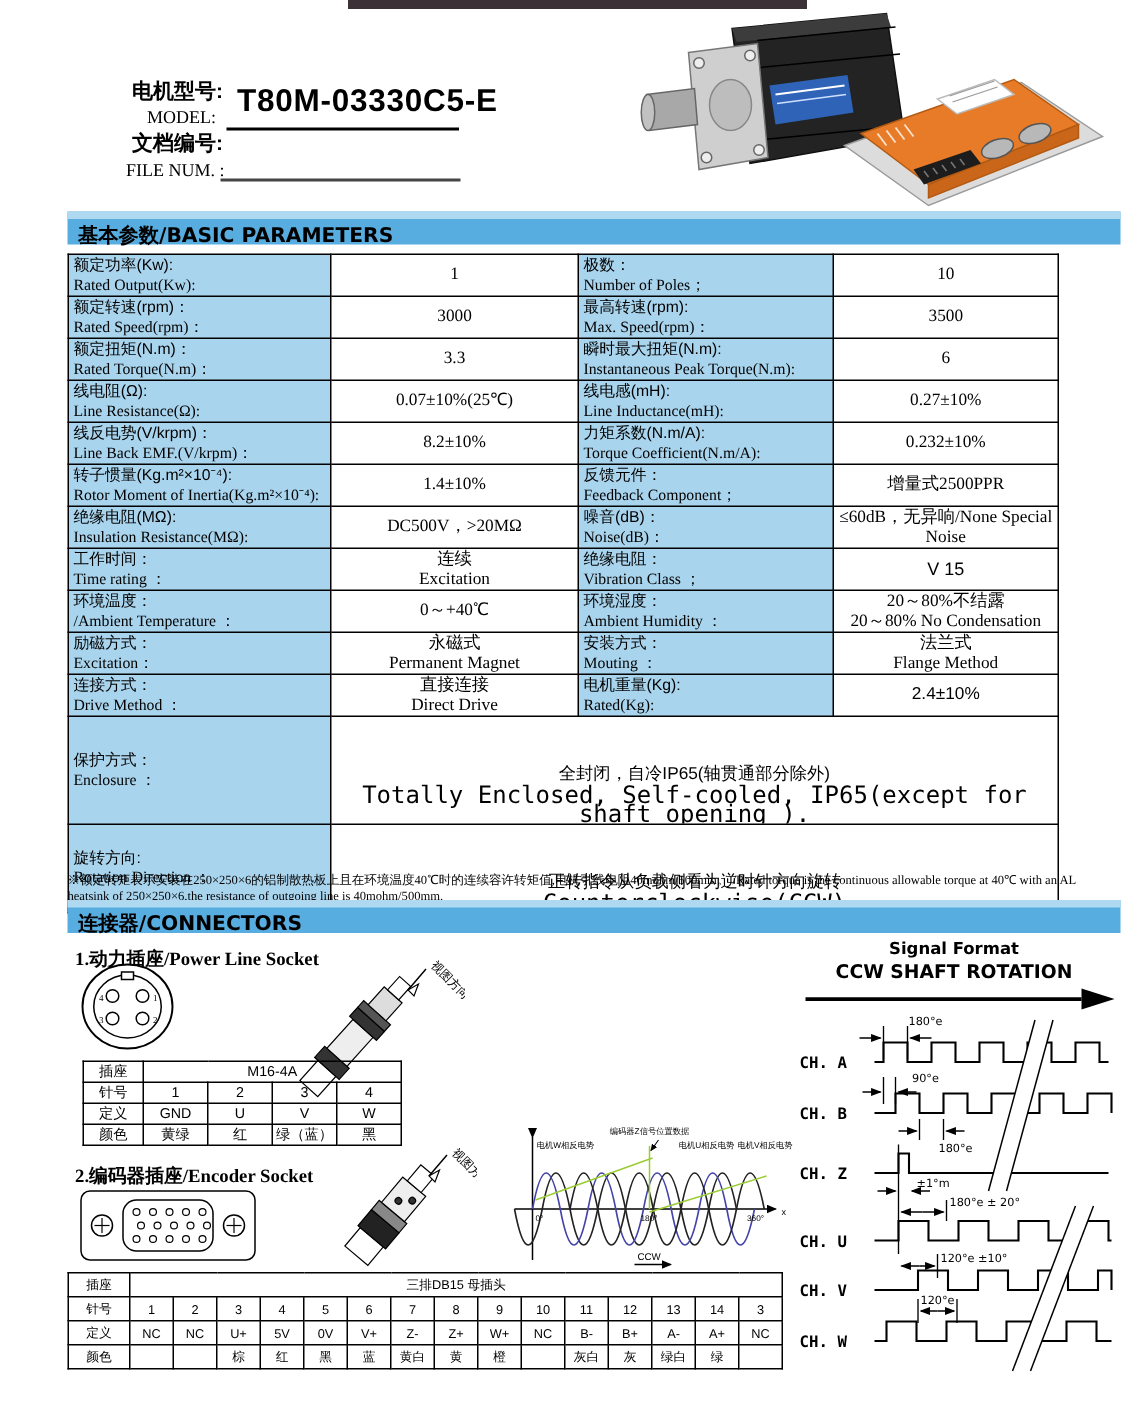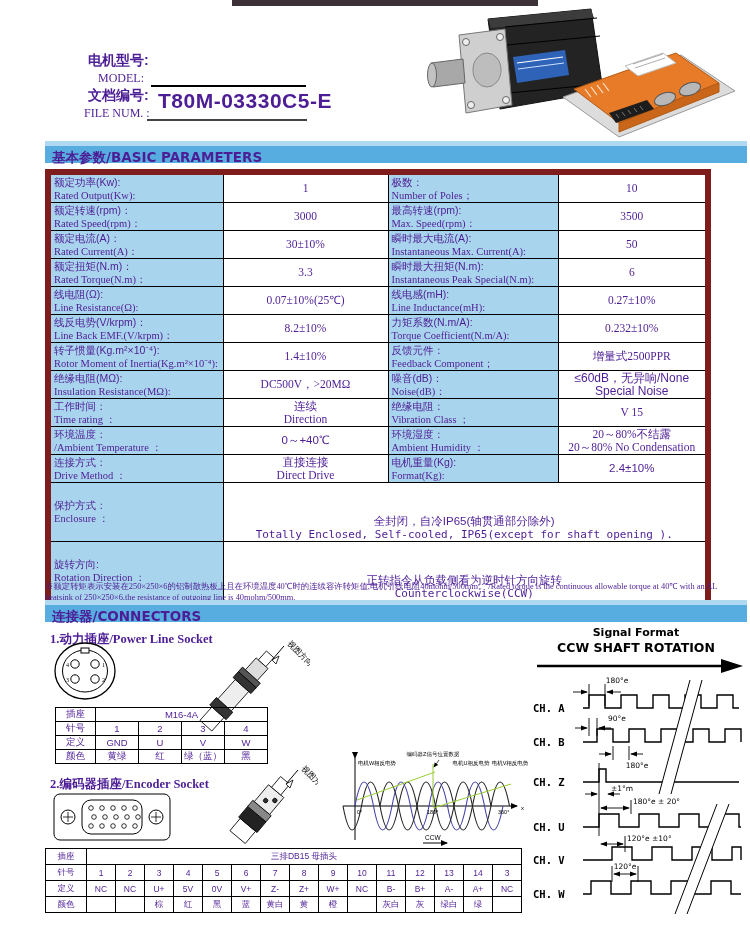--- a/index.html
+++ b/index.html
@@ -1,54 +1,54 @@
 <!DOCTYPE html>
 <html><head>
 <meta charset="utf-8">
 <style>
   html,body{margin:0;padding:0;background:#fff;}
   .page{position:relative;width:750px;height:934px;background:#fff;overflow:hidden;
-        font-family:"Liberation Serif",serif;color:#4c1d95;text-decoration:underline;}
+        font-family:"Liberation Serif",serif;color:#000000;text-decoration:underline;}
   .topbar-fragment{position:absolute;left:232px;top:0;width:306px;height:6px;background:#3b3136;}
 
   
   .hl{position:absolute;white-space:nowrap;}
   .cn1{left:88px;top:52px;font:bold 14px "Liberation Sans",sans-serif;}
   .en1{left:98px;top:71px;font:12px "Liberation Serif",serif;}
-  .model-value{position:absolute;left:158px;top:56px;font:bold 21px "Liberation Sans",sans-serif;letter-spacing:.5px;margin-top:33px;}
+  .model-value{position:absolute;left:158px;top:56px;font:bold 21px "Liberation Sans",sans-serif;letter-spacing:.5px;}
   .uline{position:absolute;height:2px;background:#000;}
   .u1{left:151px;top:85px;width:155px;}
   .cn2{left:88px;top:87px;font:bold 14px "Liberation Sans",sans-serif;}
   .en2{left:84px;top:106px;font:12px "Liberation Serif",serif;}
   .u2{left:147px;top:119px;width:160px;background:#444;}
   .products{position:absolute;left:413px;top:5px;}
 
   
   .secbar{position:absolute;left:45px;width:702px;height:22px;background:#58ade0;border-top:5px solid #afd9f1;
           font:bold 13.5px "DejaVu Sans",sans-serif;line-height:22px;padding-left:7px;box-sizing:border-box;}
   .sb1{top:141px;} .sb2{top:600px;}
 
   
   table.basic{position:absolute;left:45px;top:169px;width:660px;border-collapse:collapse;table-layout:fixed;
-              border:6px solid #7f1d1d;}
+              border:1px solid #7f1d1d;}
   table.basic td{border:1px solid #000;height:27px;padding:0 3px;overflow:hidden;vertical-align:middle;}
   table.basic td.lbl{background:#a9d4ed;}
   table.basic td.lbl .cn{font:10.5px "Liberation Sans",sans-serif;line-height:13px;white-space:nowrap;}
   table.basic td.lbl .en{font:10.5px "Liberation Serif",serif;line-height:13px;white-space:nowrap;}
   table.basic td.val{text-align:center;font:11.5px "Liberation Serif",serif;line-height:13px;}
   table.basic td.val div:empty{display:none;}
   table.basic tbody.main tr:nth-child(8)  td:nth-child(4){font-family:"Liberation Sans",sans-serif;font-size:12px;}
   table.basic tbody.main tr:nth-child(10) td:nth-child(2) div:nth-child(1),
   table.basic tbody.main tr:nth-child(12) td:nth-child(2) div:nth-child(1),
   table.basic tbody.main tr:nth-child(12) td:nth-child(4) div:nth-child(1),
   table.basic tbody.main tr:nth-child(13) td:nth-child(2) div:nth-child(1),
   table.basic tbody.main tr:nth-child(11) td:nth-child(4) div:nth-child(1){font-family:"Liberation Sans",sans-serif;}
   table.basic tbody.main tr:nth-child(13) td:nth-child(2) div:nth-child(2){font-family:"DejaVu Sans Mono",monospace;font-size:10.5px;}
   table.basic .cnv{font-family:"Liberation Sans",sans-serif;margin-top:32px;}
-  table.basic .mono{font-family:"DejaVu Sans Mono",monospace;font-size:11px;text-align:center;}
+  table.basic .mono{font-family:"DejaVu Sans Mono",monospace;font-size:16px;text-align:center;}
 
   .footnote{position:absolute;left:45px;top:581px;width:702px;font:8.4px "Liberation Serif",serif;line-height:1.35;}
 
   .sub{position:absolute;font:bold 12.5px "Liberation Serif",serif;white-space:nowrap;}
   .sub1{left:50px;top:631px;} .sub2{left:50px;top:776px;}
 
   
   table.pins{position:absolute;border-collapse:collapse;table-layout:fixed;text-align:center;border:1.5px solid #000;}
   table.pins td{border:1px solid #000;font:9.5px "Liberation Sans",sans-serif;padding:0;overflow:hidden;}
   table.pwr-table{left:55px;top:707px;width:212px;}
@@ -173,48 +173,30 @@
           <div class="cn">最高转速(rpm):</div>
           <div class="en">Max. Speed(rpm)：</div>
         </td>
         <td class="val">
           <div>3500</div>
 
         </td>
       </tr>
         <tr>
         <td class="lbl">
-          <div class="cn">额定电流(A)：</div>
-          <div class="en">Rated Current(A)：</div>
-        </td>
-        <td class="val">
-          <div>30±10%</div>
-
-        </td>
-        <td class="lbl">
-          <div class="cn">瞬时最大电流(A):</div>
-          <div class="en">Instantaneous Max. Current(A):</div>
-        </td>
-        <td class="val">
-          <div>50</div>
-
-        </td>
-      </tr>
-        <tr>
-        <td class="lbl">
           <div class="cn">额定扭矩(N.m)：</div>
           <div class="en">Rated Torque(N.m)：</div>
         </td>
         <td class="val">
           <div>3.3</div>
 
         </td>
         <td class="lbl">
           <div class="cn">瞬时最大扭矩(N.m):</div>
-          <div class="en">Instantaneous Peak Special(N.m):</div>
+          <div class="en">Instantaneous Peak Torque(N.m):</div>
         </td>
         <td class="val">
           <div>6</div>
 
         </td>
       </tr>
         <tr>
         <td class="lbl">
           <div class="cn">线电阻(Ω):</div>
           <div class="en">Line Resistance(Ω):</div>
@@ -286,21 +268,21 @@
 
         </td>
       </tr>
         <tr>
         <td class="lbl">
           <div class="cn">工作时间：</div>
           <div class="en">Time rating ：</div>
         </td>
         <td class="val">
           <div>连续</div>
-          <div>Direction</div>
+          <div>Excitation</div>
         </td>
         <td class="lbl">
           <div class="cn">绝缘电阻：</div>
           <div class="en">Vibration Class ；</div>
         </td>
         <td class="val">
           <div>V 15</div>
 
         </td>
       </tr>
@@ -317,30 +299,48 @@
           <div class="cn">环境湿度：</div>
           <div class="en">Ambient Humidity ：</div>
         </td>
         <td class="val">
           <div>20～80%不结露</div>
           <div>20～80% No Condensation</div>
         </td>
       </tr>
         <tr>
         <td class="lbl">
+          <div class="cn">励磁方式：</div>
+          <div class="en">Excitation：</div>
+        </td>
+        <td class="val">
+          <div>永磁式</div>
+          <div>Permanent Magnet</div>
+        </td>
+        <td class="lbl">
+          <div class="cn">安装方式：</div>
+          <div class="en">Mouting ：</div>
+        </td>
+        <td class="val">
+          <div>法兰式</div>
+          <div>Flange Method</div>
+        </td>
+      </tr>
+        <tr>
+        <td class="lbl">
           <div class="cn">连接方式：</div>
           <div class="en">Drive Method ：</div>
         </td>
         <td class="val">
           <div>直接连接</div>
           <div>Direct Drive</div>
         </td>
         <td class="lbl">
           <div class="cn">电机重量(Kg):</div>
-          <div class="en">Format(Kg):</div>
+          <div class="en">Rated(Kg):</div>
         </td>
         <td class="val">
           <div>2.4±10%</div>
 
         </td>
       </tr>
     </tbody>
     <tbody class="spans">
       <tr>
         <td class="lbl">

